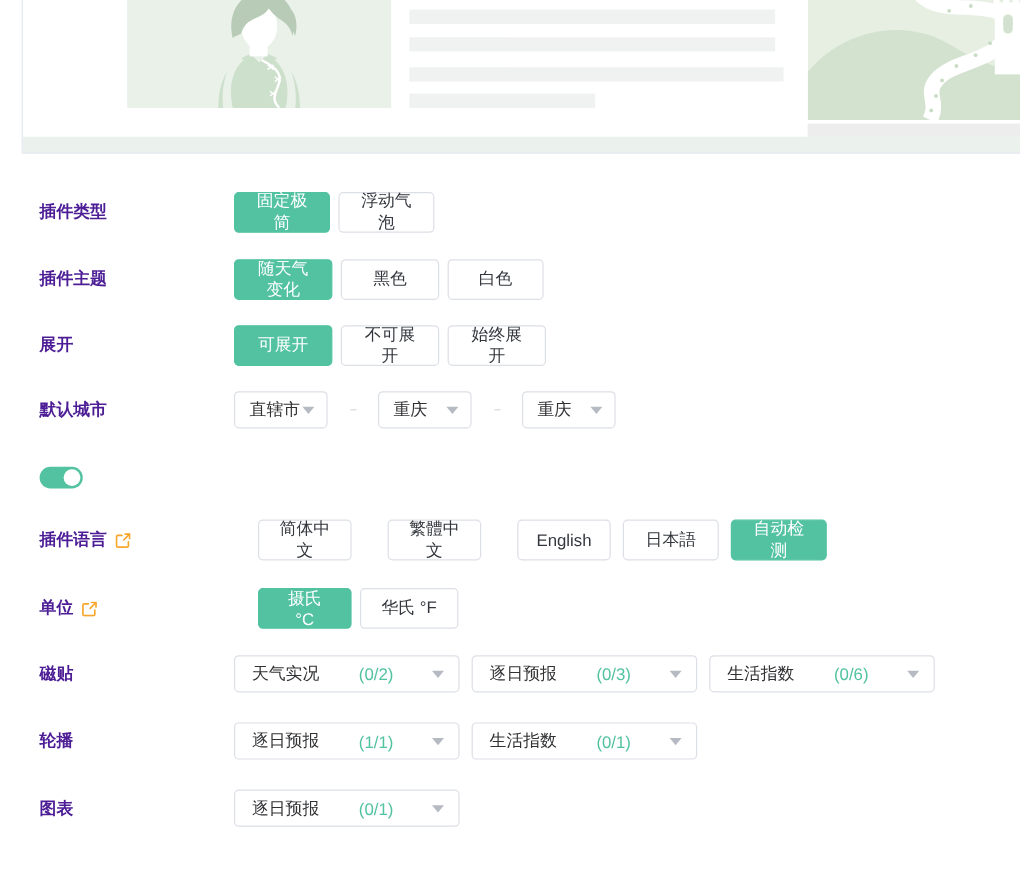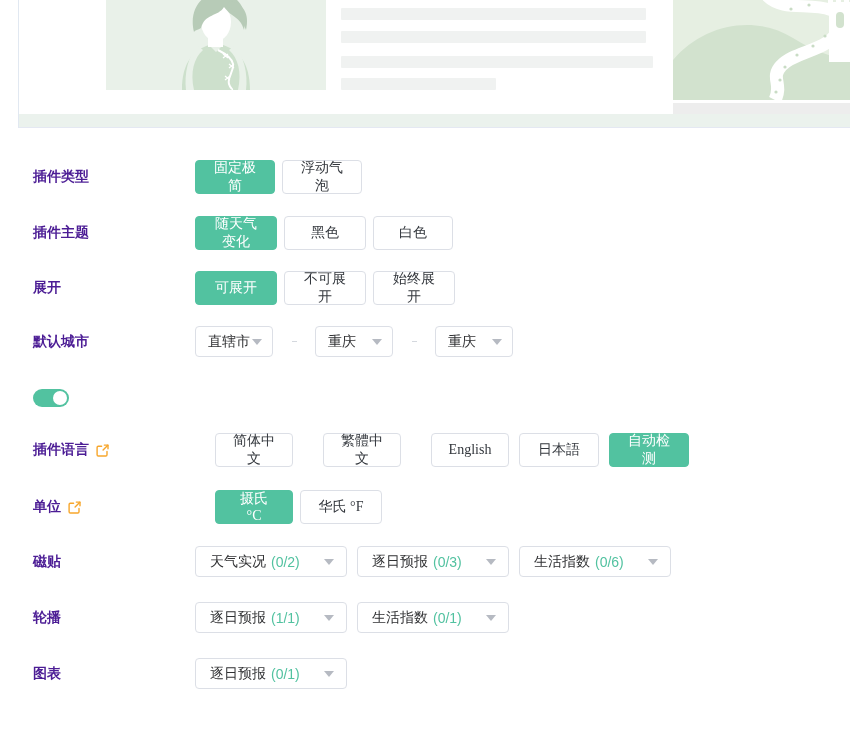--- a/index.html
+++ b/index.html
@@ -20,32 +20,32 @@
   .wall-strip{position:absolute;left:654px;top:103px;width:178px;height:11px;background:#ededed;}
   .header-divider{position:absolute;left:0;top:114px;width:832px;height:13px;background:#ebf2ed;border-bottom:1px solid #e4e8f2;}
   
   .row{position:absolute;left:33px;display:flex;align-items:center;min-height:31px;}
   .row-label{width:162px;font-size:14px;font-weight:600;color:#4c1d95;display:flex;align-items:center;flex:none;}
   .link-ico{margin-left:7px;display:inline-flex;}
   .btn-group{display:flex;gap:7px;align-items:center;}
   .gap10{gap:10px;}
   .btn{
     height:31px;border:1px solid #dcdfe6;background:#fff;color:#33373d;
-    border-radius:4px;font-size:14px;font-family:Liberation Serif, serif;
+    border-radius:4px;font-size:14px;font-family:Liberation Sans, sans-serif;
     display:inline-flex;align-items:center;justify-content:center;
     padding:16px;cursor:pointer;box-sizing:border-box;
   }
   .btn.sel{background:#52c2a0;border-color:#52c2a0;color:#fff;}
   .w78{width:78px;margin-left:20px;} .w80{width:80px;} .w82{width:82px;}
   .sel-box{
     height:31px;box-sizing:border-box;border:1px solid #dcdfe6;border-radius:4px;background:#fff;
     display:inline-flex;align-items:center;font-size:14px;color:#303133;cursor:pointer;
   }
   .city-sel{width:78px;padding:0 10px 0 12px;justify-content:space-between;}
-  .wide-sel{width:152px;padding:0 12px 0 14px;}
+  .wide-sel{width:188px;padding:0 12px 0 14px;gap:28px;}
   .wide-sel .caret{margin-left:auto;}
   .count{color:#52c2a0;margin-left:5px;}
   .caret{width:0;height:0;border-left:5px solid transparent;border-right:5px solid transparent;border-top:6px solid #b6bac2;flex:none;}
   .city-dash{width:10px;display:flex;align-items:center;justify-content:center;}
   .city-dash i{display:block;width:5px;height:1px;background:#d4d8de;}
   .toggle{
     position:relative;width:36px;height:18px;border-radius:9px;background:#52c2a0;cursor:pointer;flex:none;
   }
   .toggle .knob{position:absolute;right:2px;top:2px;width:14px;height:14px;border-radius:50%;background:#fff;}
 </style>

